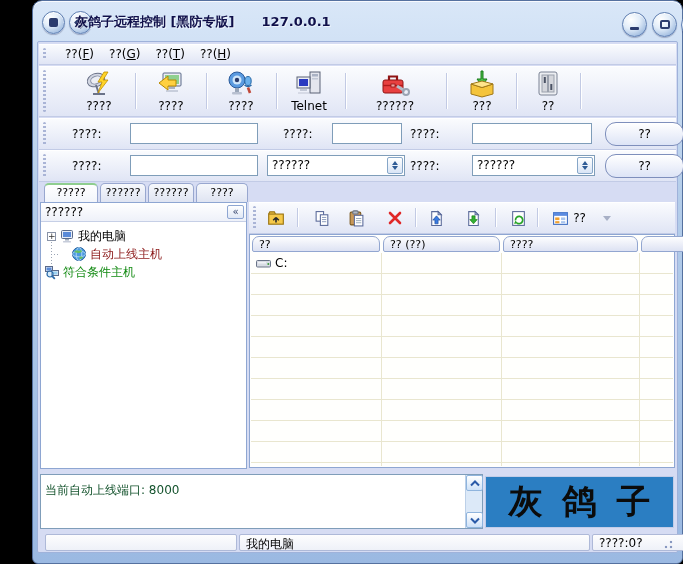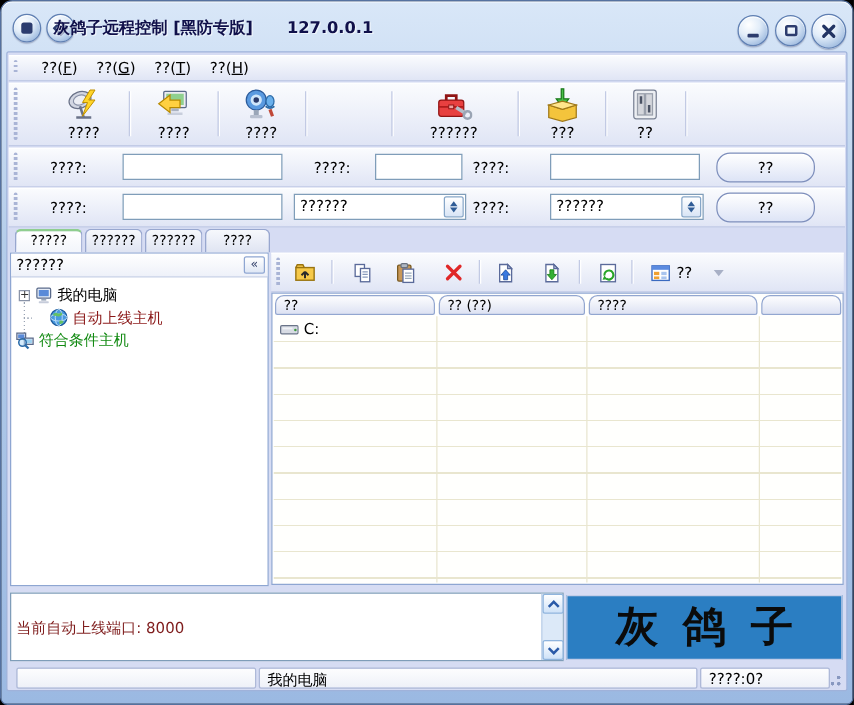--- a/index.html
+++ b/index.html
@@ -3,21 +3,21 @@
 <meta charset="utf-8">
 <style>
   * { margin:0; padding:0; box-sizing:border-box; }
   html,body { width:683px; height:564px; background:#000; }
   body { font-family:"DejaVu Sans","Liberation Sans",sans-serif; font-size:12px; color:#000;
          position:relative; overflow:hidden; }
 
   
   .window { position:absolute; inset:0; border-radius:10px 10px 6px 6px;
             background:linear-gradient(#dcead9f8 0%, #d9e7f8 0%, #b4cdea 35%, #9bb9e2 100%);
-            border:1px solid #55719f; box-shadow:inset 0 1px 0 rgba(255,255,255,.8); }
+            border:1px solid #55719f; box-shadow:inset 0 1px 0 rgba(255,255,255,.8);margin-left:32px; }
 
   .titlebar { position:absolute; left:0; top:0; right:0; height:40px; }
   .round-btn { position:absolute; border-radius:50%;
                background:radial-gradient(circle at 35% 30%, #ffffff, #e2edf9 40%, #a8c2e3 75%, #7fa1cf);
                border:1px solid #5f7fb2; box-shadow:inset 0 1px 1px #fff, 0 1px 1px rgba(0,0,50,.25);
                display:flex; align-items:center; justify-content:center; cursor:default; }
   .btn-sys   { left:9px;  top:10px; width:23px; height:23px; }
   .btn-skin  { left:36px; top:10px; width:23px; height:23px; }
   .btn-min   { left:589px; top:11px; width:25px; height:25px; }
   .btn-max   { left:619px; top:11px; width:25px; height:25px; }
@@ -116,21 +116,21 @@
           font-size:11px; padding:1px 6px; white-space:nowrap; overflow:hidden; cursor:default; }
   .gridbody { position:absolute; left:1px; right:1px; top:18px; bottom:1px;
               background-image:repeating-linear-gradient(to bottom, rgba(0,0,0,0) 0 20px, #e9e6cf 20px 21px); }
   .vline { position:absolute; top:0; bottom:0; width:1px; background:#e9e6cf; }
   .filerow { position:absolute; left:0; right:0; top:0; height:20px; display:flex;
              align-items:center; gap:4px; padding-left:5px; cursor:default; }
 
   
   .logpanel { position:absolute; left:2px; top:432px; width:443px; height:55px;
               border:1px solid #7f9db9; background:#fff; }
-  .logtext { position:absolute; left:4px; top:19px; color:#7f1d1d; white-space:nowrap; }
+  .logtext { position:absolute; left:4px; top:7px; color:#14532d; white-space:nowrap; }
   .vscroll { position:absolute; right:0; top:0; bottom:0; width:17px; background:#dce9f8;
              border-left:1px solid #bcd0e8; }
   .sarrow { position:absolute; left:0; width:17px; height:16px; border:1px solid #8fb4dd;
             border-radius:2px; background:linear-gradient(#ffffff,#cfe2f8);
             display:flex; align-items:center; justify-content:center; cursor:default; }
   .banner { position:absolute; left:447px; top:434px; right:3px; height:52px;
             border:1px solid #c2cde8; display:flex; align-items:center; justify-content:center; }
   .banner .btext { font-size:34px; font-weight:bold; color:#0b0b0b; letter-spacing:20px;
                    text-indent:20px; font-family:"DejaVu Serif","Liberation Serif",serif; }
 
@@ -230,20 +230,34 @@
               <rect x="6" y="23" width="10" height="2.5" rx="1" fill="#b8c0d0"></rect>
               <ellipse cx="22" cy="12" rx="3.2" ry="4.5" fill="#6ab0ec" stroke="#2a6aa8"></ellipse>
               <path d="M18.5 16 q3.5 3 7 0" fill="none" stroke="#2a6aa8" stroke-width="1.4"></path>
               <line x1="22" y1="18.5" x2="24" y2="24" stroke="#c04838" stroke-width="2.6"></line>
             </svg>
         </span>
         <span class="lbl">????</span>
       </div>
       <div class="tsep" style="left:237px;"></div>
 
+      <div class="tbtn" style="left:239px;width:62px;">
+        <span>
+          <svg width="30" height="30" viewBox="0 0 30 30">
+              <rect x="16" y="3" width="10" height="21" fill="#e4e6ee" stroke="#5a6276"></rect>
+              <rect x="18" y="5" width="6" height="2.5" fill="#aab2c4"></rect>
+              <rect x="18" y="9" width="6" height="1.5" fill="#c2c8d6"></rect>
+              <rect x="3" y="8" width="13" height="11" fill="#eceef4" stroke="#5a6276"></rect>
+              <rect x="5" y="10" width="9" height="7" fill="#2a3ac0"></rect>
+              <rect x="6" y="20" width="7" height="2" fill="#c2c8d6"></rect>
+              <rect x="4" y="23" width="11" height="2" fill="#d6dae6"></rect>
+            </svg>
+        </span>
+        <span class="lbl">Telnet</span>
+      </div>
       <div class="tsep" style="left:306px;"></div>
 
       <div class="tbtn" style="left:315px;width:82px;">
         <span>
           <svg width="30" height="30" viewBox="0 0 30 30">
               <rect x="3" y="11" width="20" height="13" rx="2" fill="#e84040" stroke="#901414"></rect>
               <path d="M9 11 v-3.5 h8 v3.5" fill="none" stroke="#901414" stroke-width="2.2"></path>
               <line x1="3" y1="16.5" x2="23" y2="16.5" stroke="#b01c1c" stroke-width="1.4"></line>
               <rect x="11" y="15" width="4" height="3" fill="#f0a0a0" stroke="#901414" stroke-width="0.8"></rect>
               <path d="M17 17 l8 5" stroke="#b4bcc8" stroke-width="3"></path>

